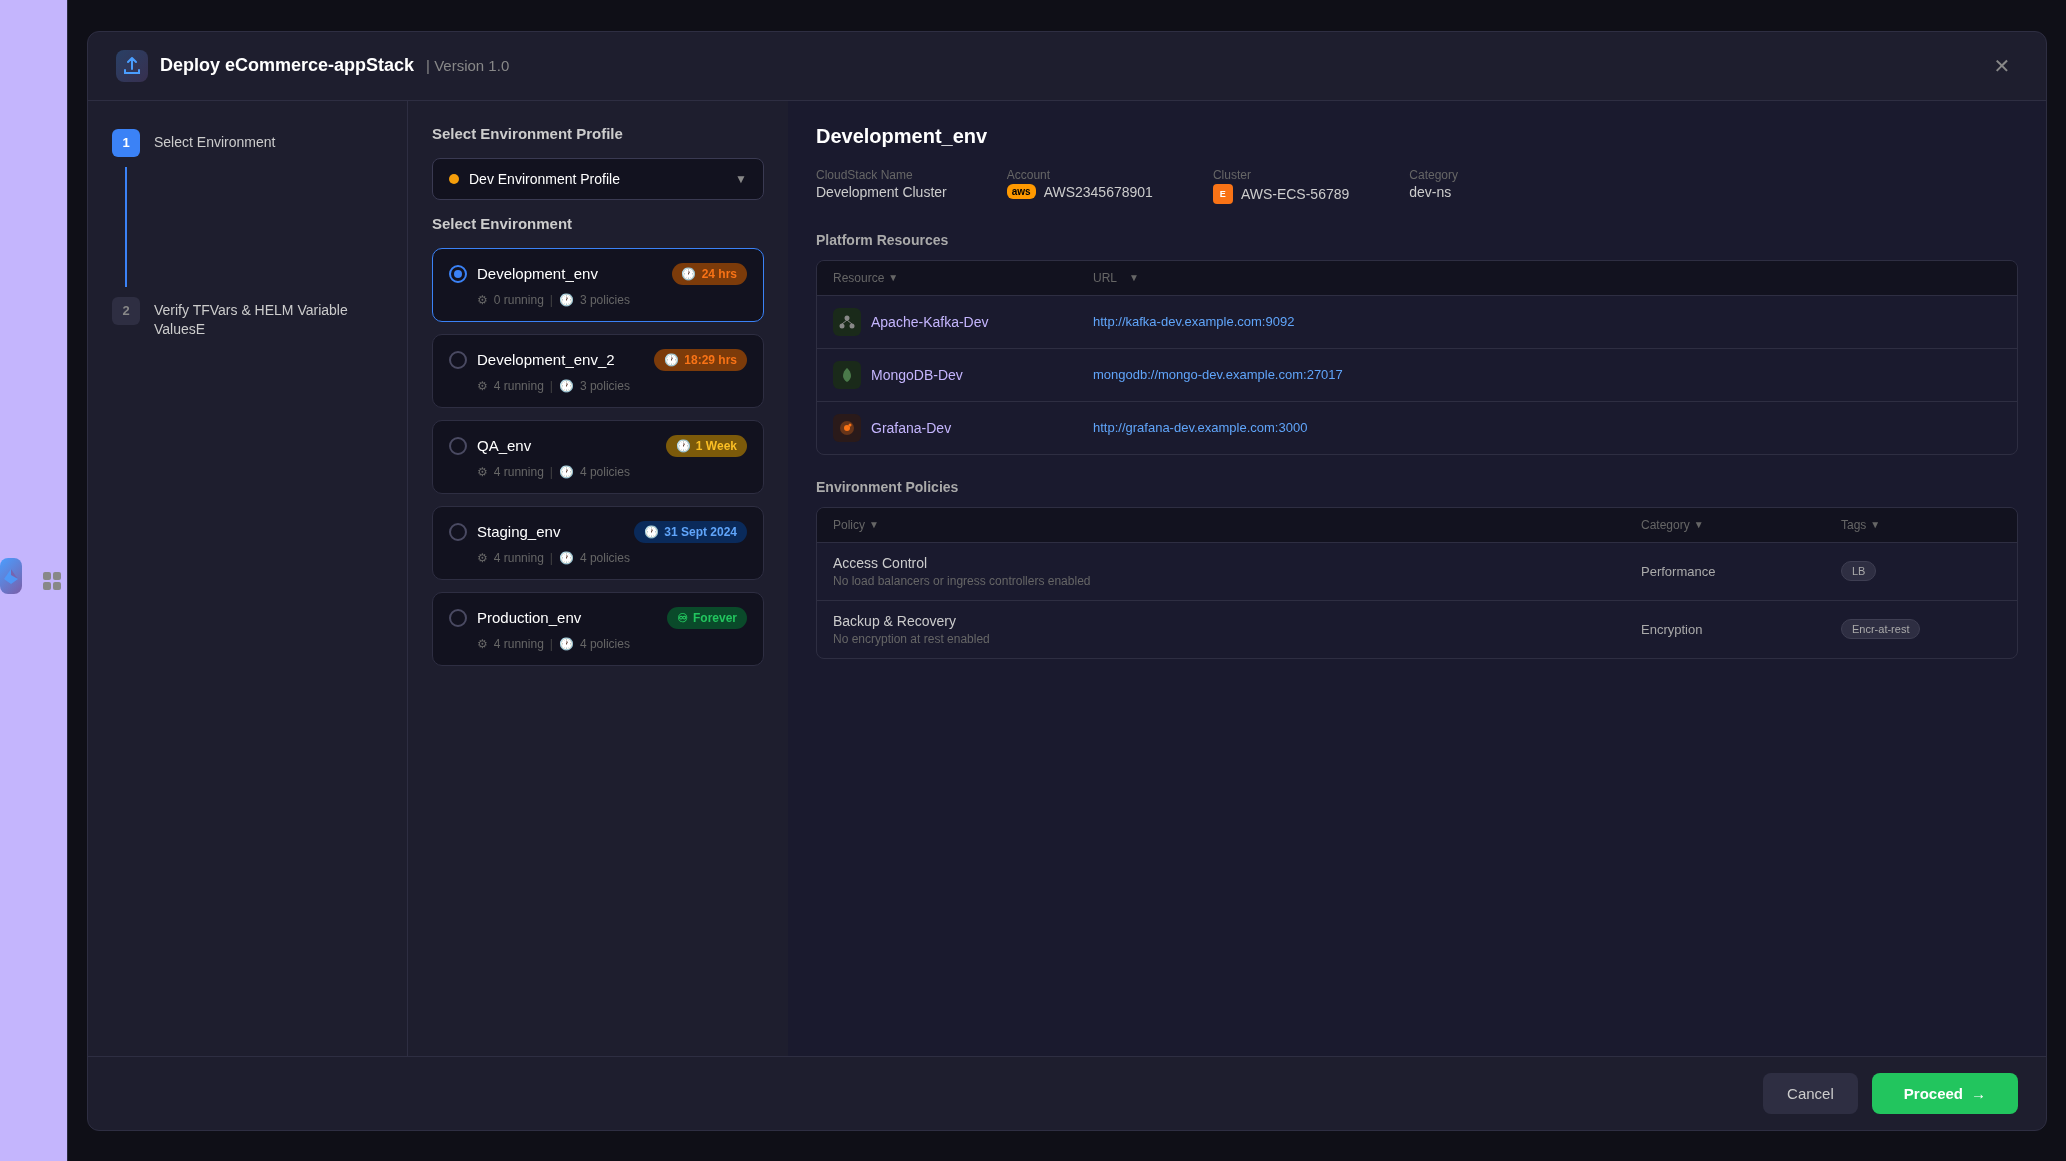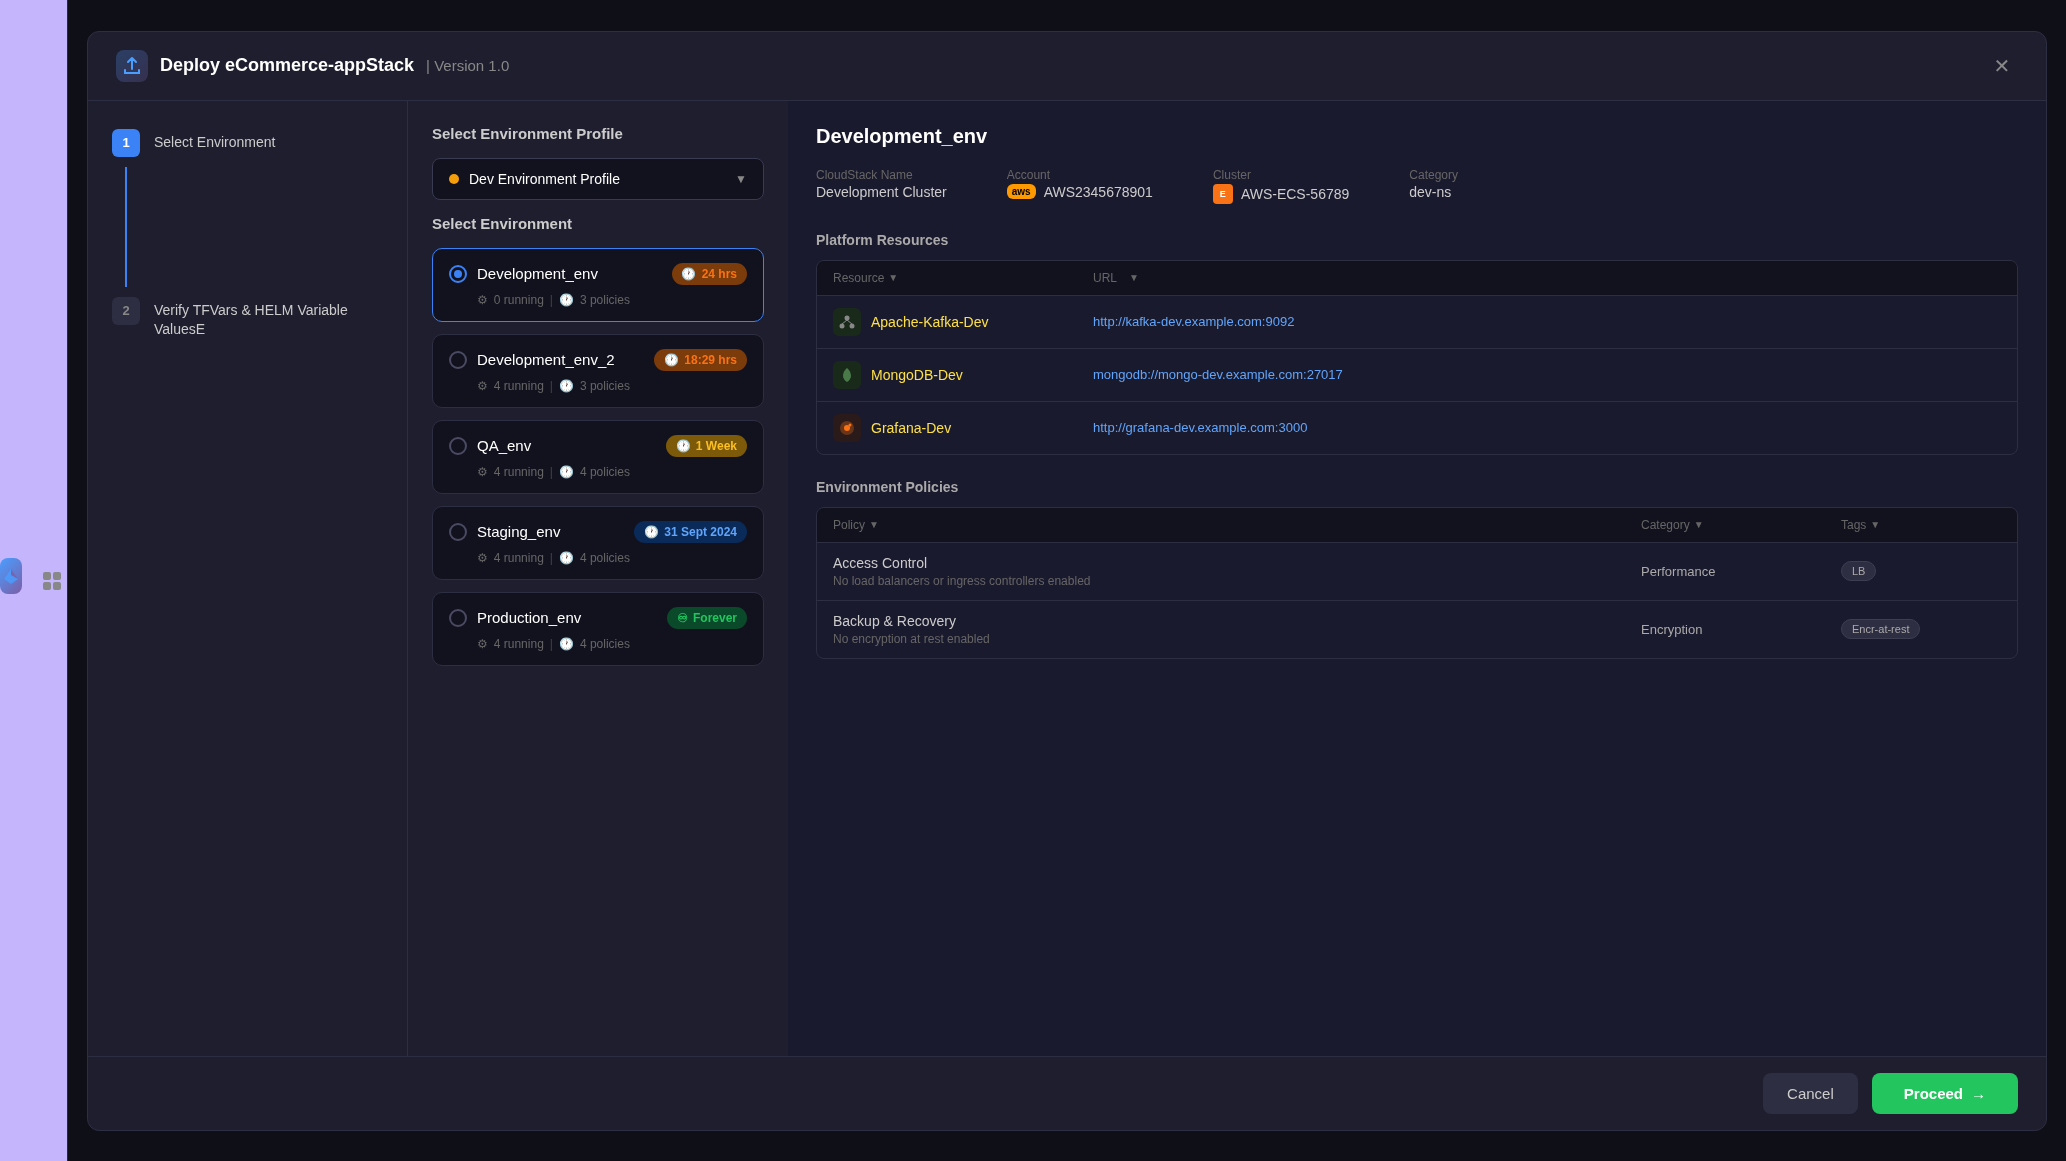--- a/index.html
+++ b/index.html
@@ -383,21 +383,21 @@
       border-bottom: 1px solid #2e2e42;
       align-items: center;
     }
     .table-row:last-child { border-bottom: none; }
     .resource-cell {
       flex: 0 0 260px;
       display: flex;
       align-items: center;
       gap: 10px;
       font-size: 14px;
-      color: #fde047;
+      color: #c4b5fd;
     }
     .resource-icon {
       width: 28px;
       height: 28px;
       border-radius: 6px;
       display: flex;
       align-items: center;
       justify-content: center;
       font-size: 14px;
       flex-shrink: 0;

